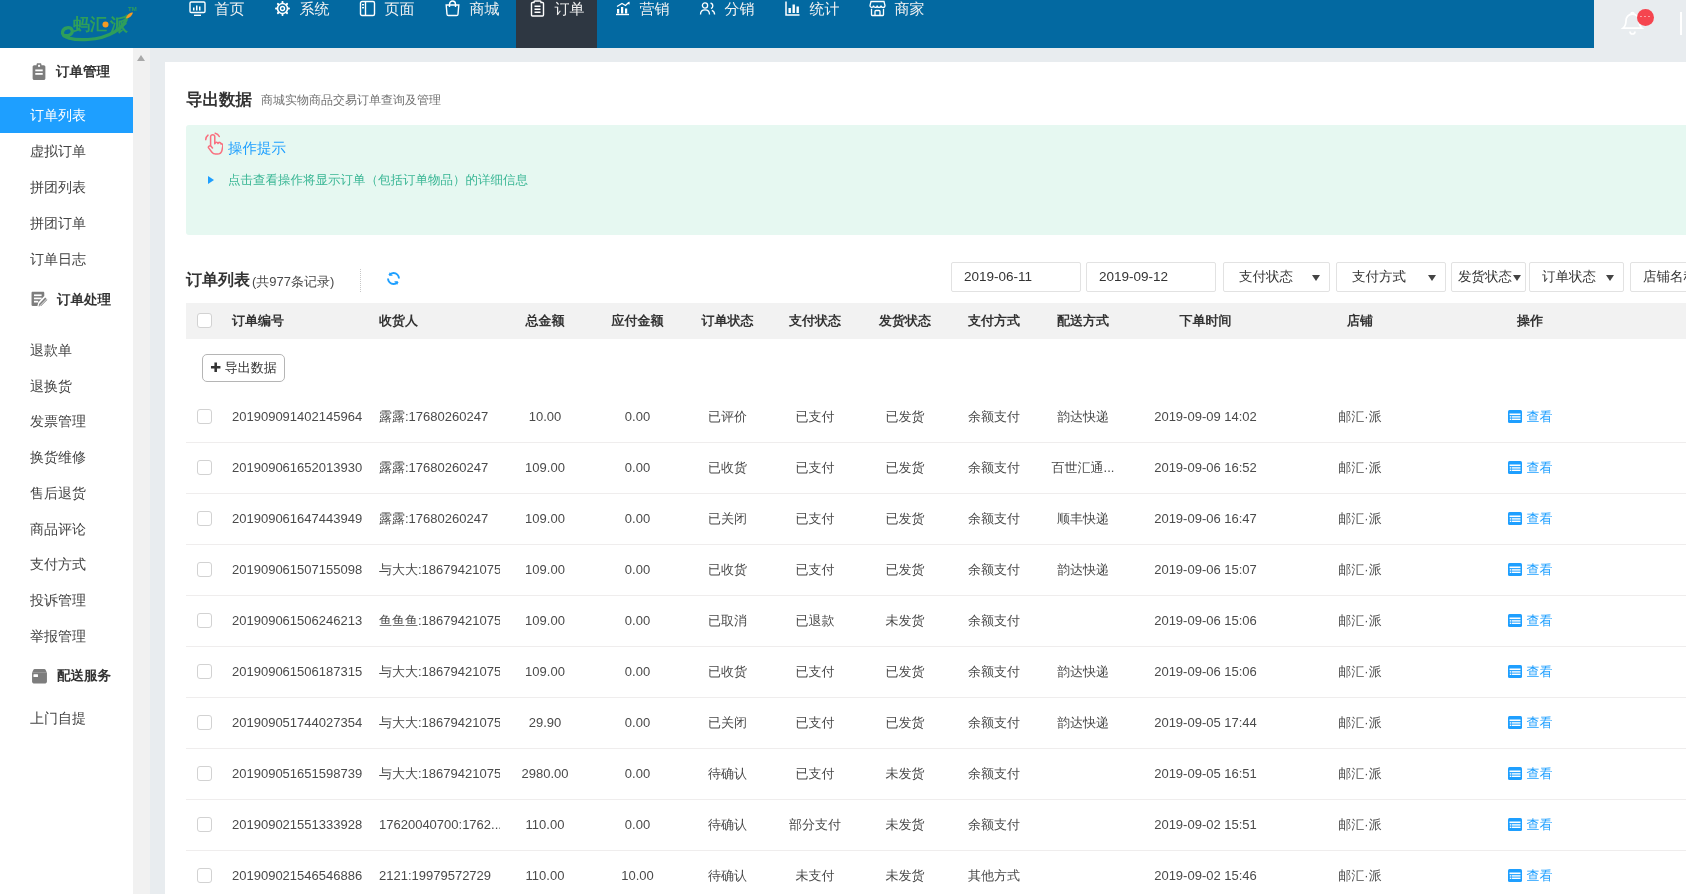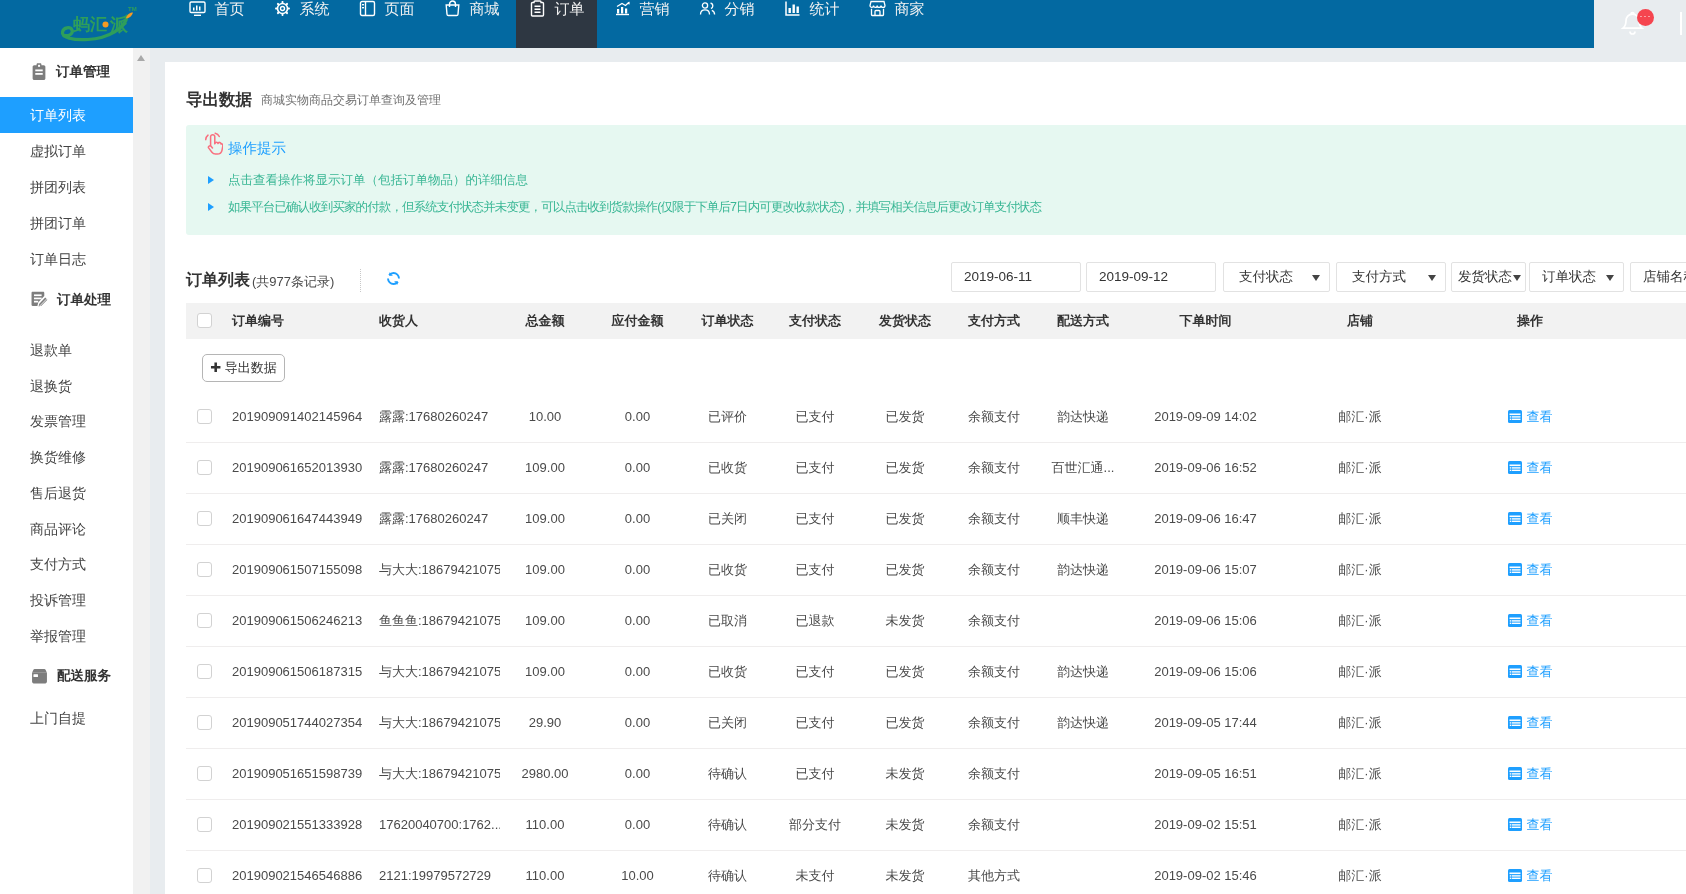--- a/index.html
+++ b/index.html
@@ -70,21 +70,20 @@
     <svg class="handic" width="21" height="25" viewBox="0 0 22 26">
         <g fill="none" stroke="#f9707f" stroke-width="1.6" stroke-linecap="round" stroke-linejoin="round">
           <path d="M9 14V5c0-1.3 1-2.3 2.2-2.3 1.2 0 2.2 1 2.2 2.3v7"></path>
           <path d="M13.4 12.2c0-.9.8-1.6 1.7-1.6.8 0 1.5.5 1.7 1.3.2-.7.9-1.2 1.7-1.1.9.1 1.5.8 1.4 1.7 0 0 1-.4 1.6.4.4.5.4 1 .3 1.7l-.8 4.2c-.5 2.6-2.2 4.2-5 4.2h-1.8c-1.5 0-2.9-.7-3.8-1.9l-3.3-4.3c-.5-.7-.4-1.6.3-2.1.6-.5 1.5-.4 2.1.2l1.5 1.8"></path>
           <path d="M6.3 3.2C4.9 4.3 4 6 3.9 7.9"></path>
           <path d="M13.8 1.2c1.9.4 3.5 1.7 4.3 3.4"></path>
         </g>
       </svg>
     <div class="tiphead">操作提示</div>
     <div class="tipline" style="top:48px"><span class="tri"></span>点击查看操作将显示订单（包括订单物品）的详细信息</div>
-    <div class="tipline" style="top:75px; letter-spacing:-0.9px;"><span class="tri"></span>如果平台已确认收到买家的付款，但系统支付状态并未变更，可以点击收到货款操作(仅限于下单后7日内可更改收款状态)，并填写相关信息后更改订单支付状态</div>
   </div>
   <div class="listhead">订单列表</div>
   <div class="listcount">(共977条记录)</div>
   <div class="dotsep"></div>
   <svg class="refresh" width="15" height="15" viewBox="0 0 15 15">
       <g fill="none" stroke="#1E9FFF" stroke-width="1.9">
         <path d="M13 7.5c0-3-2.5-5.5-5.5-5.5-1.8 0-3.4.9-4.4 2.2"></path>
         <path d="M2 7.5c0 3 2.5 5.5 5.5 5.5 1.8 0 3.4-.9 4.4-2.2"></path>
       </g>
       <path d="M3.4 1.2v3.5h3.5z" fill="#1E9FFF"></path>

